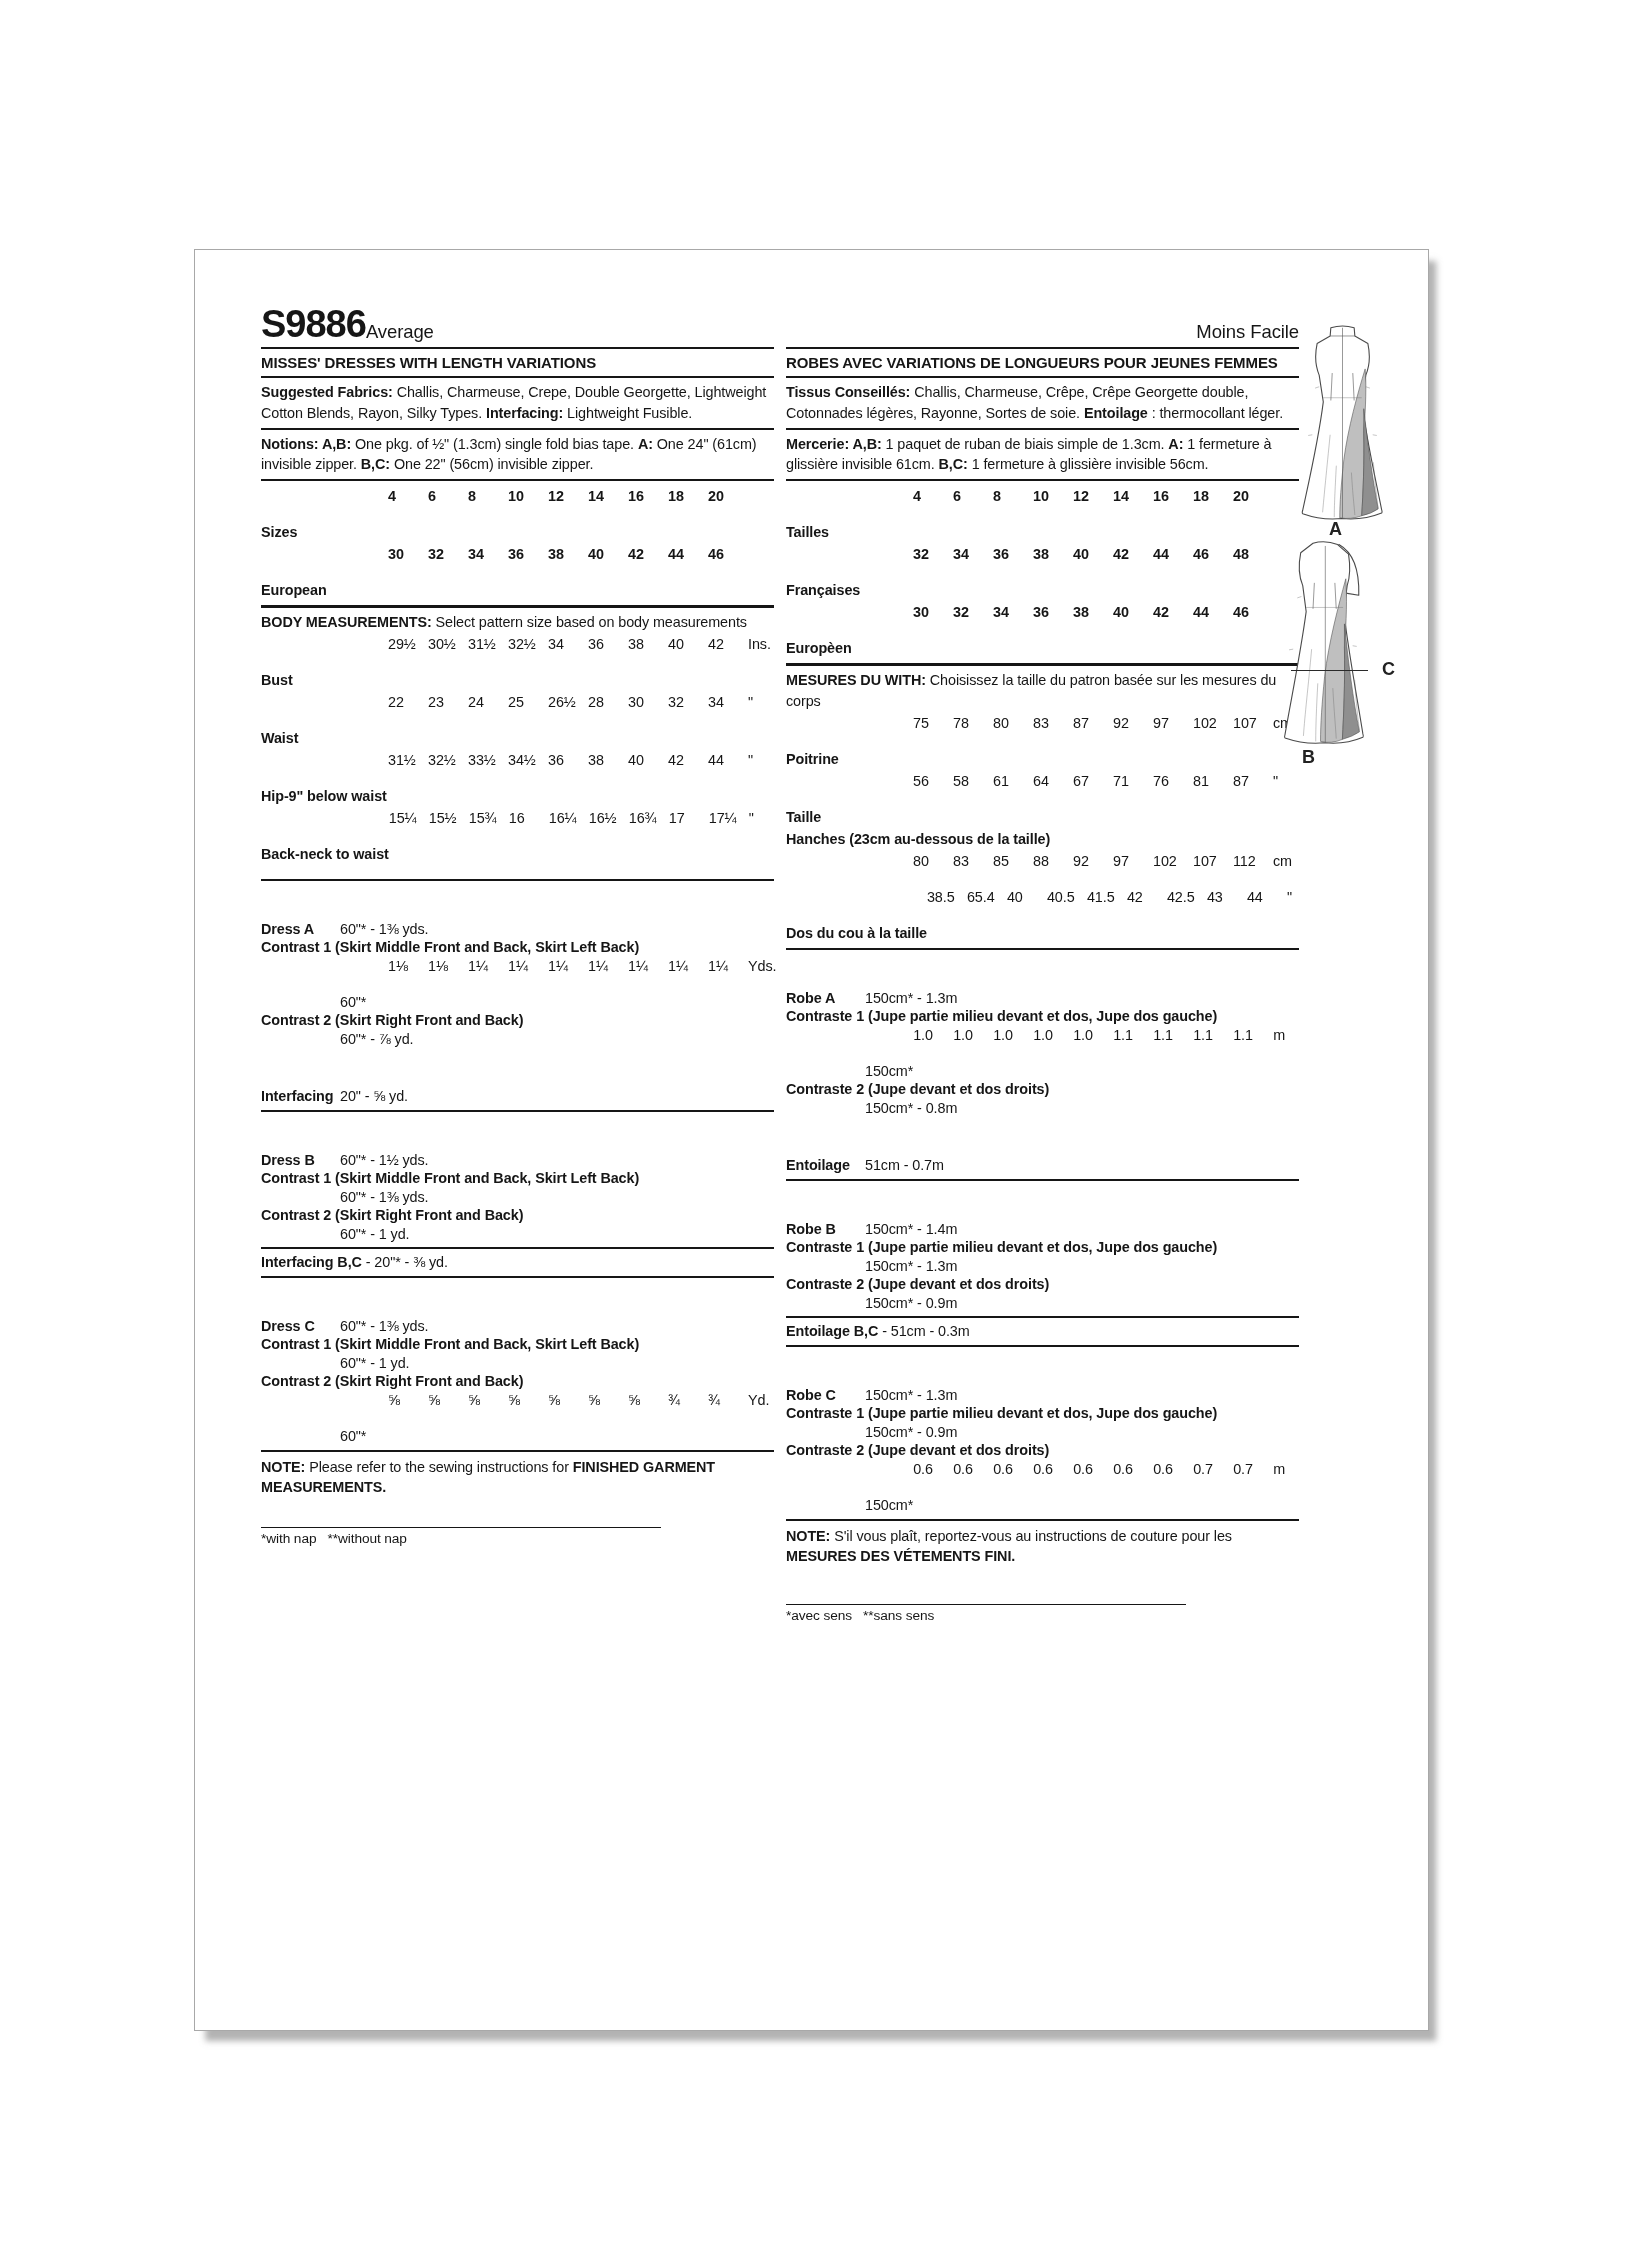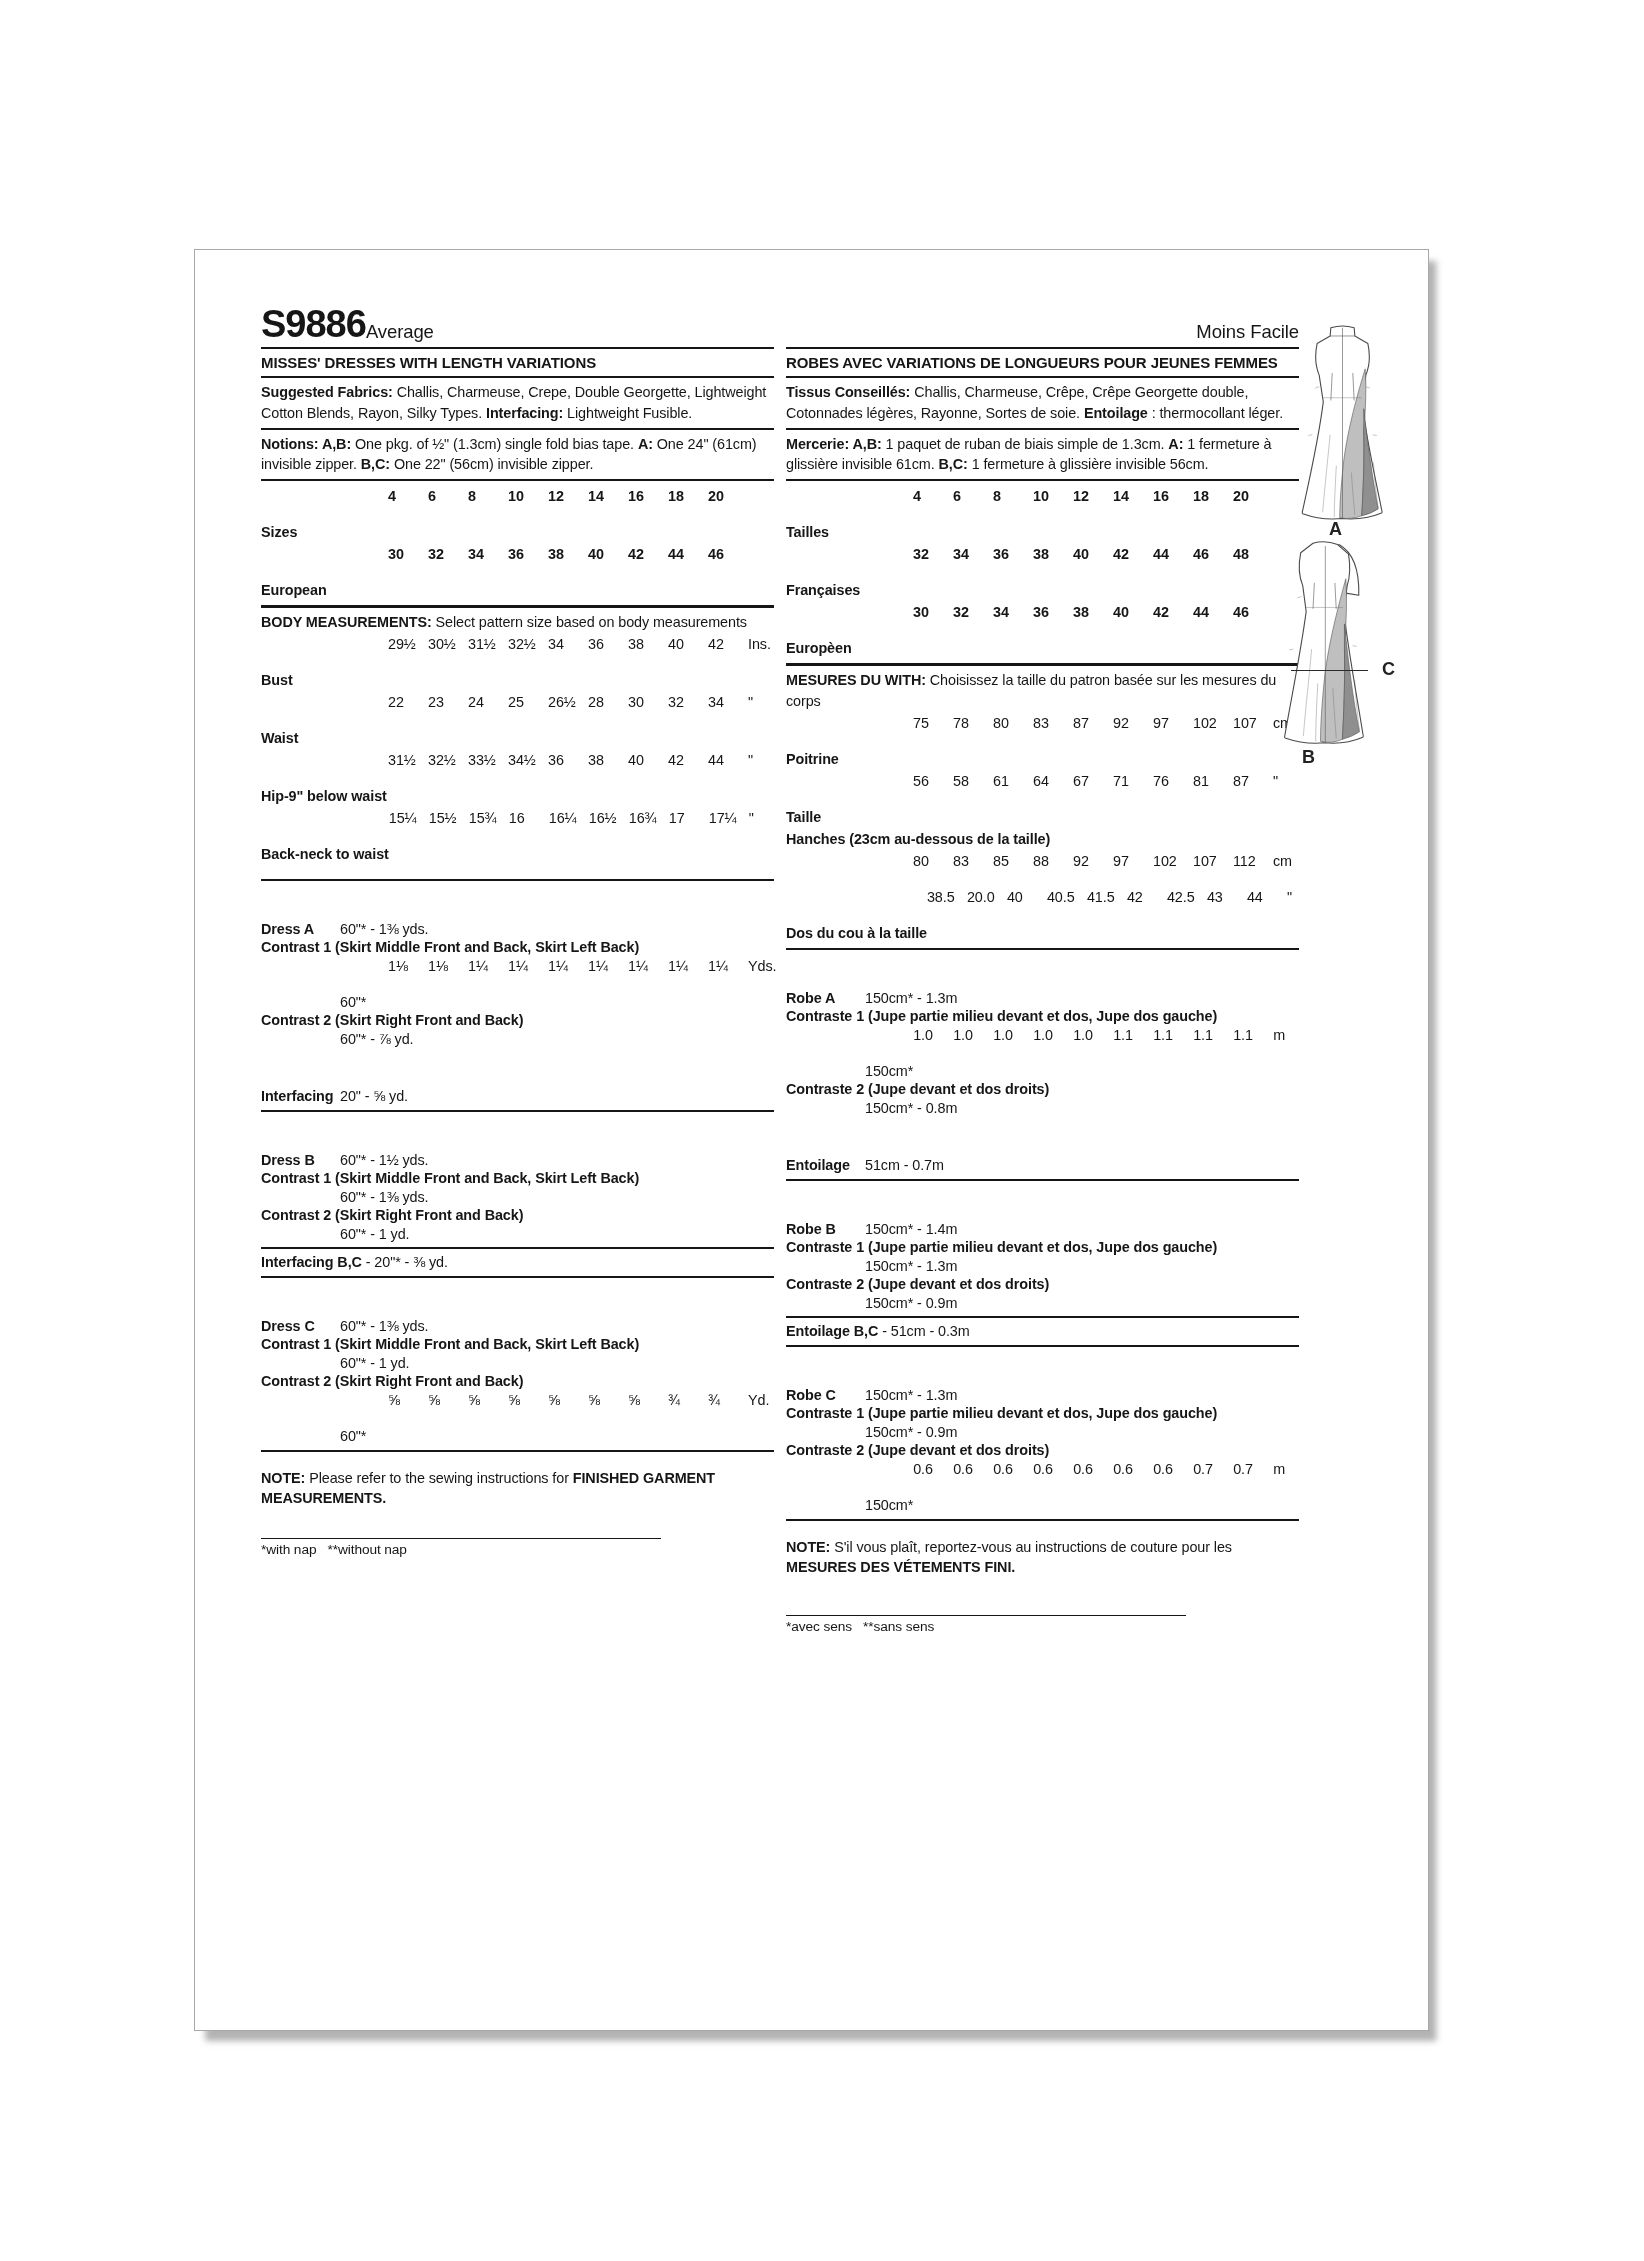--- a/index.html
+++ b/index.html
@@ -27,21 +27,21 @@
   .tunit{flex:1;white-space:nowrap;}
   .sizes-row .tcell{font-weight:bold;}
   .theading{line-height:20.6px;margin-top:1.4px;}
   .dress-line{line-height:18.5px;}
   .kv{display:flex;line-height:18.5px;margin-top:39px;}
   .klabel{flex:0 0 79px;font-weight:bold;white-space:nowrap;}
   .chead{font-weight:bold;line-height:18.5px;}
   .ind{padding-left:79px;line-height:18.5px;}
   .vrow{line-height:18.5px;}
   .vrow .tlabel{font-weight:normal;padding-left:79px;box-sizing:border-box;}
-  .note{line-height:20px;margin:16px 0 0;}
+  .note{line-height:20px;margin:5px 0 0;}
   .fnrule{border-top:1.4px solid #161616;width:78%;margin-top:30px;}
   .col-fr .fnrule{margin-top:38px;}
   .fn{line-height:22px;font-size:13.7px;}
   
   .art{position:absolute;left:1069px;top:65px;width:178px;height:507px;}
   .art svg{position:absolute;}
   .artlabel{position:absolute;font-size:18px;font-weight:600;color:#222;}
   .cline{position:absolute;left:27px;top:355px;width:77px;border-top:1.4px solid #2a2a2a;}
   .outline{fill:#ffffff;stroke:#4a4a4a;stroke-width:1.6;stroke-linejoin:round;}
   .seam{fill:none;stroke:#5a5a5a;stroke-width:0.9;}
@@ -340,21 +340,21 @@
           <span class="tcell">102</span>
           <span class="tcell">107</span>
           <span class="tcell">112</span>
         </span>
       <span class="tunit">cm</span>
     </div>
     <div class="trow">
       <span class="tlabel">Dos du cou à la taille</span>
       <span class="tcells">
           <span class="tcell">38.5</span>
-          <span class="tcell">20.0</span>
+          <span class="tcell">65.4</span>
           <span class="tcell">40</span>
           <span class="tcell">40.5</span>
           <span class="tcell">41.5</span>
           <span class="tcell">42</span>
           <span class="tcell">42.5</span>
           <span class="tcell">43</span>
           <span class="tcell">44</span>
         </span>
       <span class="tunit">"</span>
     </div>

